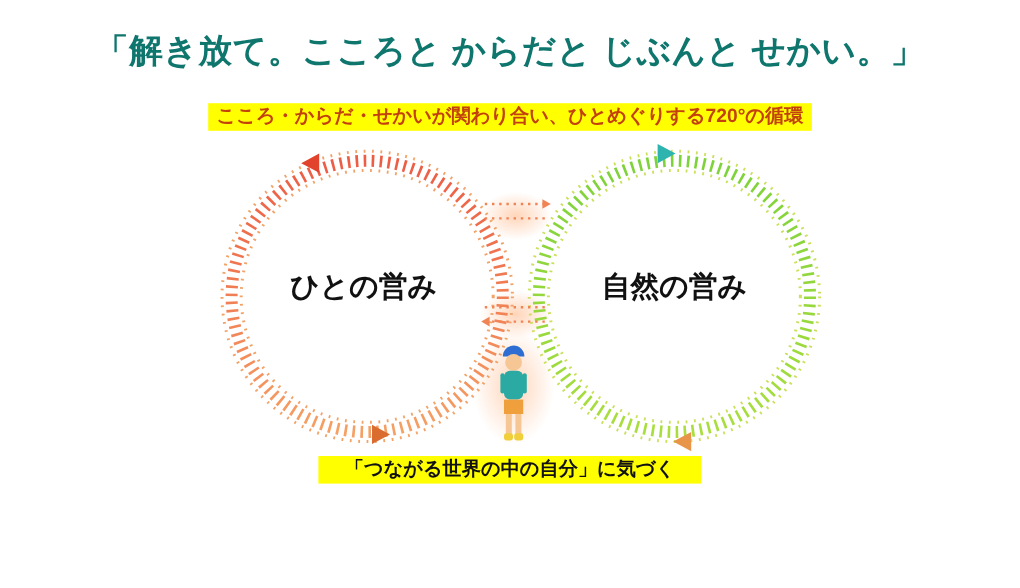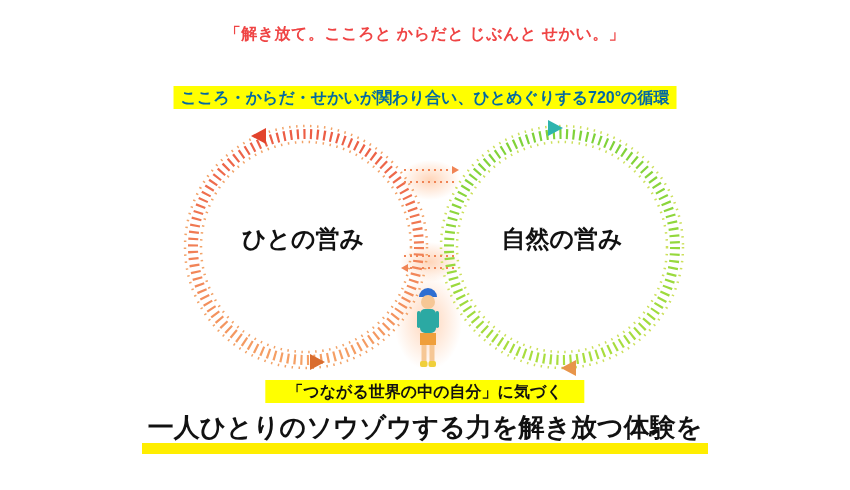--- a/index.html
+++ b/index.html
@@ -5,27 +5,27 @@
   * { margin:0; padding:0; box-sizing:border-box; }
   html,body { background:#ffffff; }
   body {
     width:850px; height:490px; overflow:hidden;
     font-family:"Liberation Sans","DejaVu Sans",sans-serif;
   }
   .canvas { position:relative; width:850px; height:490px; background:#ffffff; }
 
   .title {
     position:absolute; top:24px; left:0; width:100%;
-    text-align:center; font-size:16px; font-weight:bold; color:#ef4444;
+    text-align:center; font-size:28px; font-weight:bold; color:#0f766e;
     letter-spacing:0.5px; white-space:nowrap;
   }
   .subtitle {
     position:absolute; top:86px; left:50%; transform:translateX(-50%);
     background:var(--highlight,#ffff00);
-    font-size:16px; font-weight:bold; color:#0369a1;
+    font-size:16px; font-weight:bold; color:#c2410c;
     padding:2px 7px; white-space:nowrap; line-height:1.2;
   }
   .diagram-svg { position:absolute; left:0; top:0; }
 
   .circle-label {
     position:absolute; transform:translate(-50%,-50%);
     font-size:24px; font-weight:bold; color:#111; white-space:nowrap;
   }
   .label-left  { left:303px; top:239px; }
   .label-right { left:562px; top:239px; }
@@ -107,17 +107,14 @@
       <rect x="420" y="361" width="7.5" height="6" rx="2" fill="#f0cf3a"></rect>
       <rect x="428.5" y="361" width="7.5" height="6" rx="2" fill="#f0cf3a"></rect>
     </g>
   </svg>
 
   <div class="circle-label label-left">ひとの営み</div>
   <div class="circle-label label-right">自然の営み</div>
 
   <div class="caption">「つながる世界の中の自分」に気づく</div>
 
-  <div class="footer">
-    <span>一人ひとりのソウゾウする力を解き放つ体験を</span>
-  </div>
 
 </div>
 
 </body></html>

